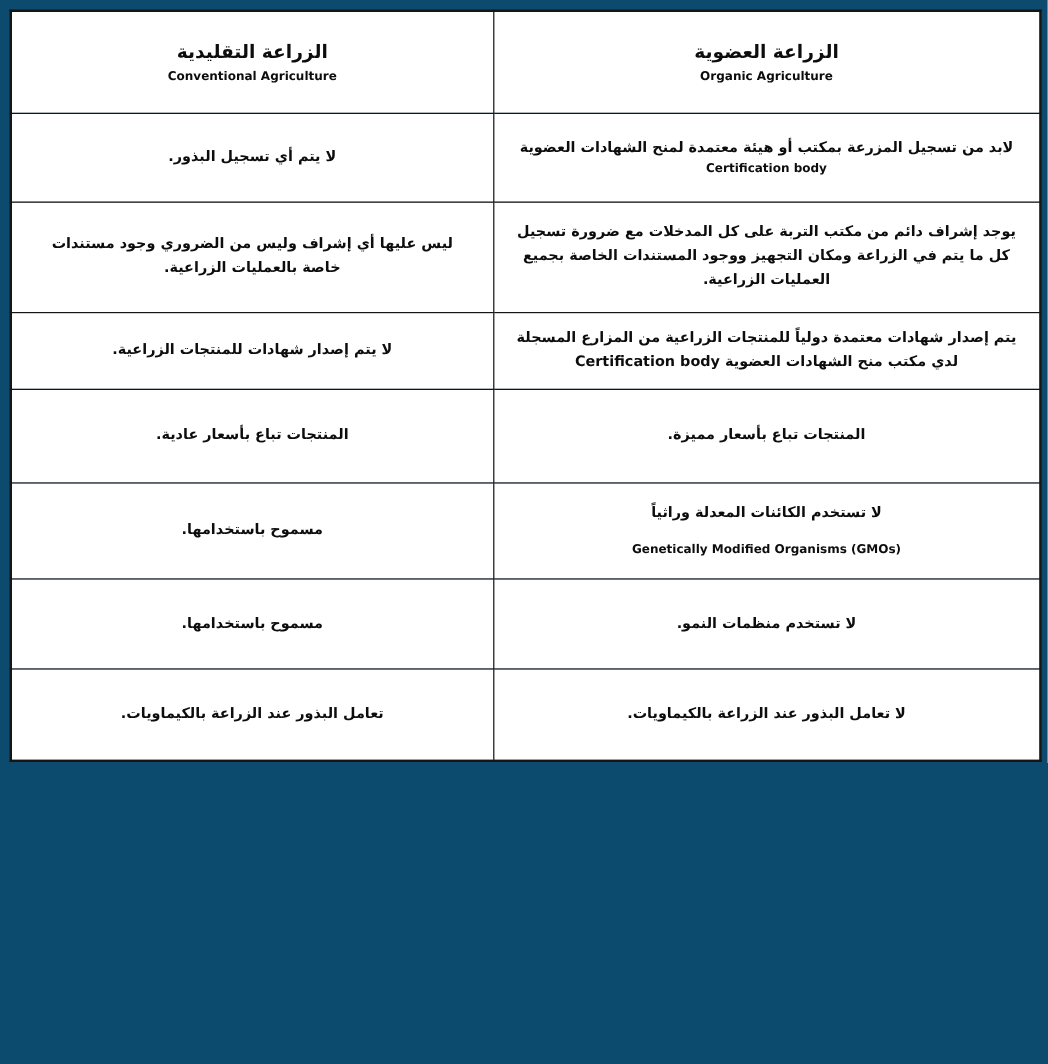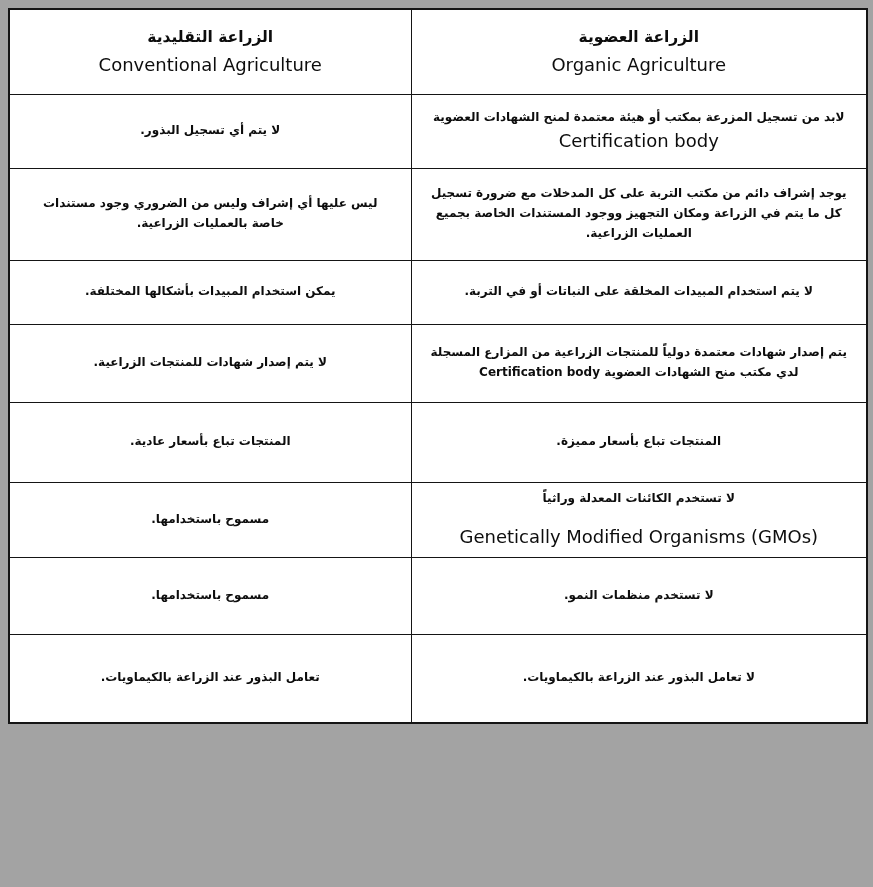--- a/index.html
+++ b/index.html
@@ -8,21 +8,21 @@
     padding: 0;
     background: #ffffff;
     width: 873px;
     height: 887px;
     font-family: "DejaVu Sans", sans-serif;
     color: #111111;
   }
   .page {
     width: 873px;
     height: 887px;
-    background: #a3a3a3;
+    background: #0c4a6e;
     padding: 8px 7px 7px 8px;
   }
   table.cmp {
     border-collapse: collapse;
     table-layout: fixed;
     width: 858px;
     border: 2px solid #151515;
   }
   table.cmp td, table.cmp th {
     border: 1px solid #151515;
@@ -36,22 +36,22 @@
     direction: rtl;
     unicode-bidi: embed;
     font-weight: bold;
     font-size: 12px;
     line-height: 1.65;
     color: #0d0d0d;
   }
   .en {
     display: block;
     direction: ltr;
-    font-weight: normal;
-    font-size: 18px;
+    font-weight: bold;
+    font-size: 10px;
     line-height: 1.5;
     color: #0d0d0d;
   }
   thead tr       { height: 85px; }
   tbody tr:nth-child(1)  { height: 74px; }
   tbody tr:nth-child(2)  { height: 92px; }
   tbody tr:nth-child(3)  { height: 64px; }
   tbody tr:nth-child(4)  { height: 78px; }
   tbody tr:nth-child(5)  { height: 80px; }
   tbody tr:nth-child(6)  { height: 75px; }
@@ -96,28 +96,20 @@
       <tr>
         <td>
           <span class="ar">ليس عليها أي إشراف وليس من الضروري وجود مستندات خاصة بالعمليات الزراعية.</span>
         </td>
         <td>
           <span class="ar">يوجد إشراف دائم من مكتب التربة على كل المدخلات مع ضرورة تسجيل كل ما يتم في الزراعة ومكان التجهيز ووجود المستندات الخاصة بجميع العمليات الزراعية.</span>
         </td>
       </tr>
       <tr>
         <td>
-          <span class="ar">يمكن استخدام المبيدات بأشكالها المختلفة.</span>
-        </td>
-        <td>
-          <span class="ar">لا يتم استخدام المبيدات المخلقة على النباتات أو في التربة.</span>
-        </td>
-      </tr>
-      <tr>
-        <td>
           <span class="ar">لا يتم إصدار شهادات للمنتجات الزراعية.</span>
         </td>
         <td>
           <span class="ar">يتم إصدار شهادات معتمدة دولياً للمنتجات الزراعية من المزارع المسجلة لدي مكتب منح الشهادات العضوية Certification body</span>
         </td>
       </tr>
       <tr>
         <td>
           <span class="ar">المنتجات تباع بأسعار عادية.</span>
         </td>

